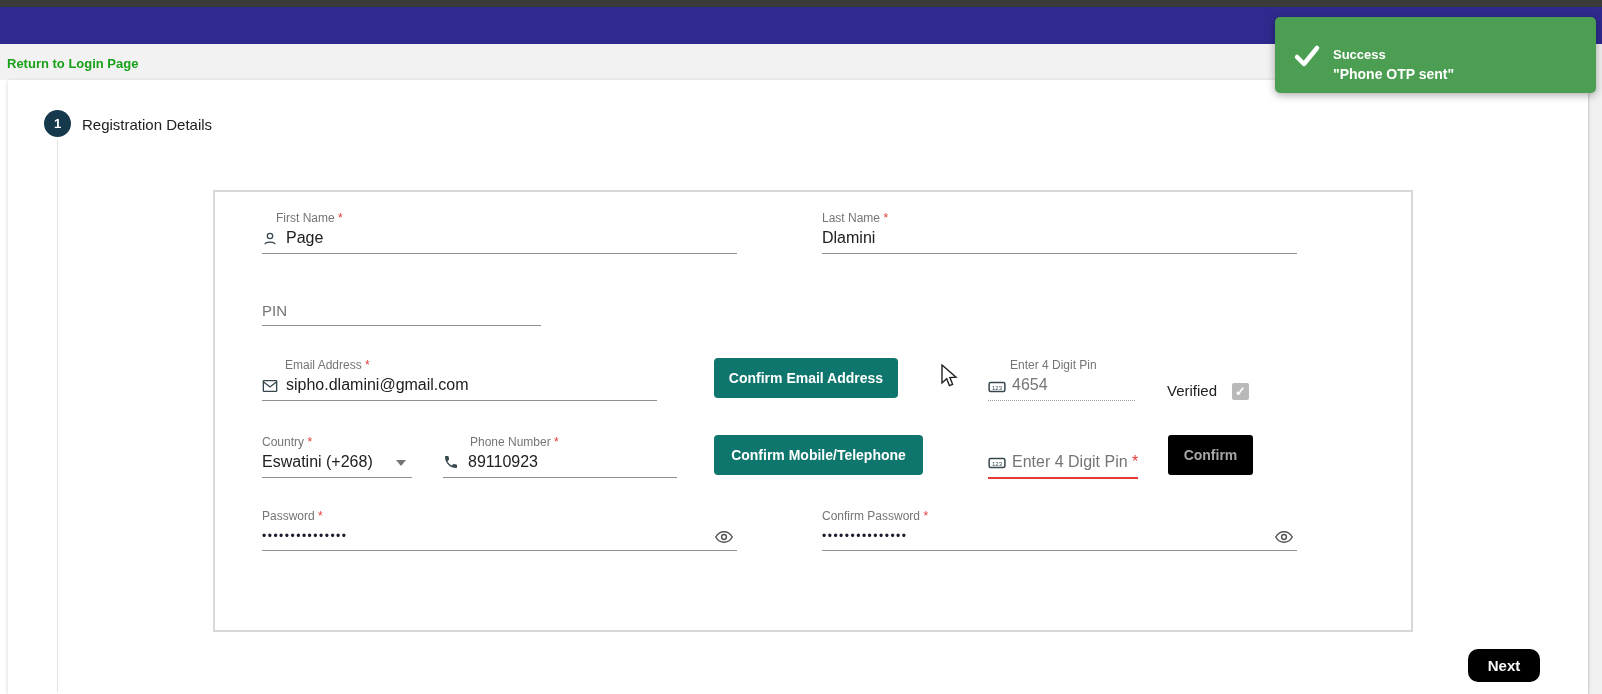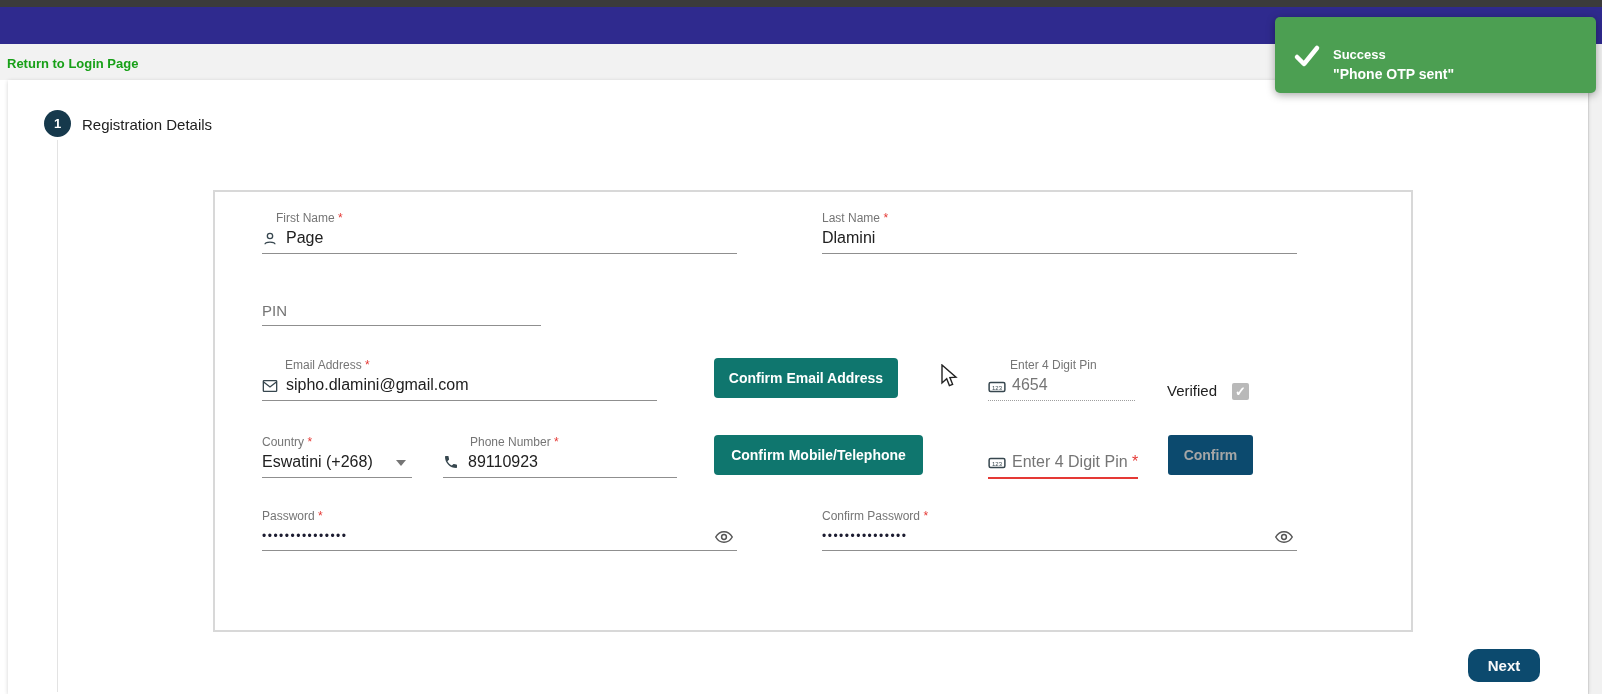--- a/index.html
+++ b/index.html
@@ -34,21 +34,21 @@
   .req   { color:#e53935; }
   .value { font-size:16px; color:#212121; white-space:nowrap; }
   .value.muted { color:#757575; }
   .underline  { height:0; border-bottom:1px solid #8f8f8f; }
   .underline.dotted { border-bottom:1px dotted #9e9e9e; }
   .underline.error  { border-bottom:2px solid #e53935; }
 
   .btn-green { background:#0f766e; color:#ffffff; font-size:14px; font-weight:bold;
                border:none; border-radius:4px; display:flex; align-items:center;
                justify-content:center; cursor:pointer; }
-  .btn-disabled { background:#0c4a6e; color:#a6a6a6; font-size:14px; font-weight:bold;
+  .btn-disabled { background:#000000; color:#a6a6a6; font-size:14px; font-weight:bold;
                   border:none; border-radius:3px; display:flex; align-items:center;
                   justify-content:center; }
   #next-button { color:#fafafa; }
 
   .icon16 { width:16px; height:16px; display:block; }
   .icon18 { width:18px; height:18px; display:block; }
 
   #verified-checkbox { width:17px; height:17px; background:#b9b9b9; border-radius:2px;
                        color:#ffffff; font-size:13px; font-weight:bold; display:flex;
                        align-items:center; justify-content:center; }

